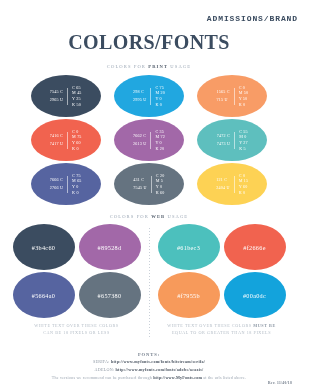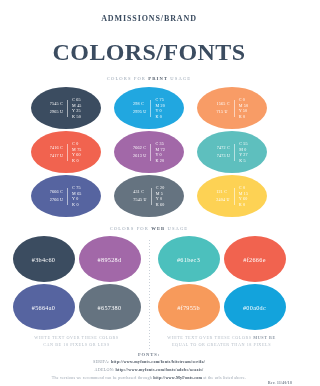--- a/index.html
+++ b/index.html
@@ -8,28 +8,29 @@
     background:#ffffff;
     font-family:"Liberation Sans",sans-serif;
     overflow:hidden;
     position:relative;
   }
   .sheet{width:298px;height:386px;position:relative;background:#fff;}
 
   
   .hdr{padding-top:14px;text-align:center;}
   .kicker{
-    font-family:Liberation Serif, serif;
+    font-family:Liberation Mono, monospace;
     font-size:8px;font-weight:bold;letter-spacing:.9px;
     color:#3b4c60;
+    text-align:right;
   }
   .maintitle{
     font-family:"Liberation Serif",serif;
-    font-size:24px;font-weight:bold;letter-spacing:.4px;
-    color:#3b4c60;line-height:1.05;margin-top:17px;
+    font-size:20px;font-weight:bold;letter-spacing:.4px;
+    color:#3b4c60;line-height:1.05;margin-top:9px;
   }
 
   
   .seclabel{
     text-align:center;
     font-size:4.6px;letter-spacing:1.1px;
     color:#9aa6b4;
     font-family:"Liberation Serif",serif;
   }
   .seclabel b{color:#56616f;}

